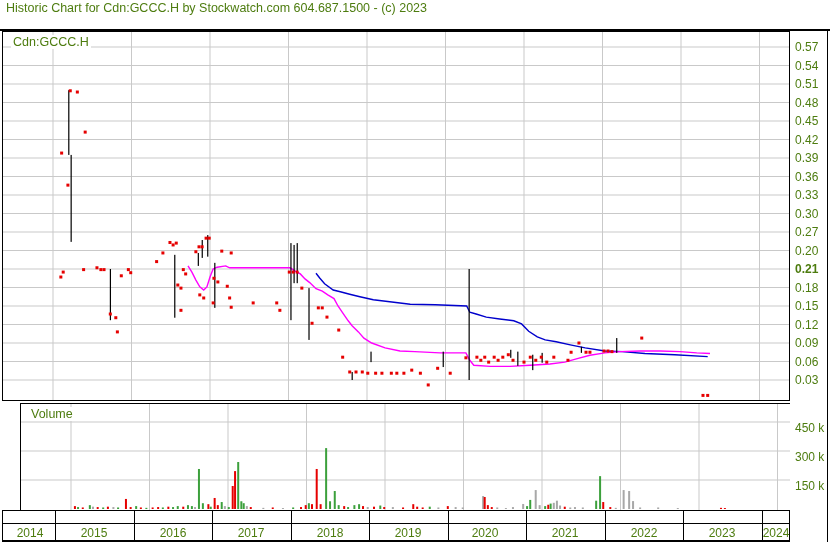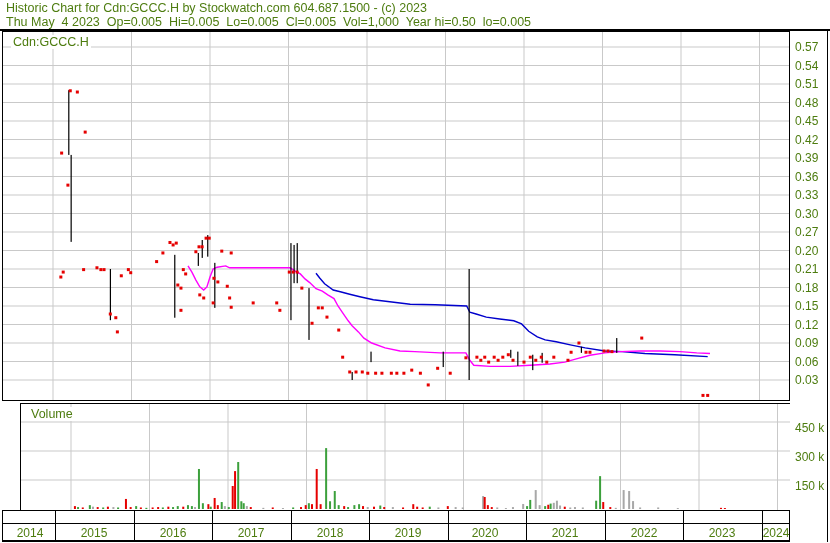--- a/index.html
+++ b/index.html
@@ -20,21 +20,20 @@
   .tick-label{position:absolute;left:5px;font-size:12px;white-space:pre;}
   .year-label{position:absolute;top:2px;width:60px;text-align:center;font-size:12px;}
   .divider{position:absolute;top:0;width:1px;height:100%;background:#000;}
   svg{position:absolute;left:0;top:0;display:block;}
 </style>
 </head>
 <body>
 
 <div class="screen">
   <div class="hdr" id="hdr1">Historic Chart for Cdn:GCCC.H by Stockwatch.com 604.687.1500 - (c) 2023</div>
-  <div class="hdr" id="hdr2">Thu May  4 2023  Op=0.005  Hi=0.005  Lo=0.005  Cl=0.005  Vol=1,000  Year hi=0.50  lo=0.005</div>
   <div class="hrule"></div>
 
   <div class="panel" id="main-plot">
     <svg id="price-svg" width="786" height="368">
         <g>
           <line x1="0" y1="15" x2="786" y2="15" stroke="#c9c9c9" stroke-width="1"></line>
           <line x1="0" y1="33.500009999999946" x2="786" y2="33.500009999999946" stroke="#c9c9c9" stroke-width="1"></line>
           <line x1="0" y1="52.000019999999964" x2="786" y2="52.000019999999964" stroke="#c9c9c9" stroke-width="1"></line>
           <line x1="0" y1="70.50002999999998" x2="786" y2="70.50002999999998" stroke="#c9c9c9" stroke-width="1"></line>
           <line x1="0" y1="89.00003999999997" x2="786" y2="89.00003999999997" stroke="#c9c9c9" stroke-width="1"></line>
@@ -369,21 +368,21 @@
       <div class="tick-label" style="top: 46px;">0.51</div>
       <div class="tick-label" style="top: 65px;">0.48</div>
       <div class="tick-label" style="top: 83px;">0.45</div>
       <div class="tick-label" style="top: 102px;">0.42</div>
       <div class="tick-label" style="top: 120px;">0.39</div>
       <div class="tick-label" style="top: 139px;">0.36</div>
       <div class="tick-label" style="top: 157px;">0.33</div>
       <div class="tick-label" style="top: 176px;">0.30</div>
       <div class="tick-label" style="top: 194px;">0.27</div>
       <div class="tick-label" style="top: 213px;">0.20</div>
-      <div class="tick-label" style="top: 231px;">0.21</div>
+      <div class="tick-label" style="top: 231px; font-weight: bold;">0.21</div>
       <div class="tick-label" style="top: 250px;">0.18</div>
       <div class="tick-label" style="top: 268px;">0.15</div>
       <div class="tick-label" style="top: 287px;">0.12</div>
       <div class="tick-label" style="top: 305px;">0.09</div>
       <div class="tick-label" style="top: 324px;">0.06</div>
       <div class="tick-label" style="top: 342px;">0.03</div>
       <div class="tick-label" style="top: 390px;">450 k</div>
       <div class="tick-label" style="top: 419px;">300 k</div>
       <div class="tick-label" style="top: 448px;">150 k</div>
     </div>

